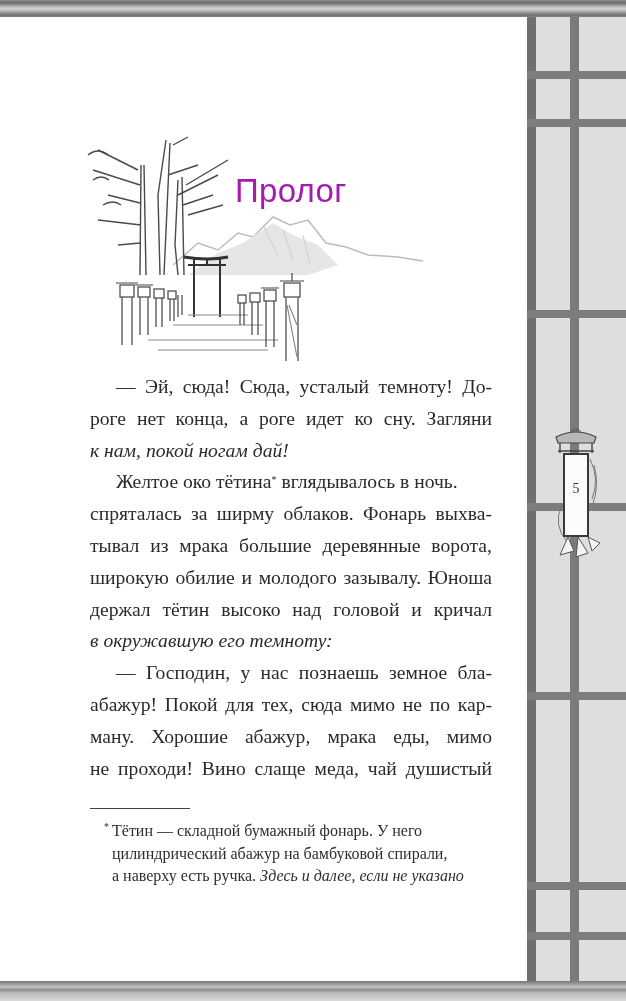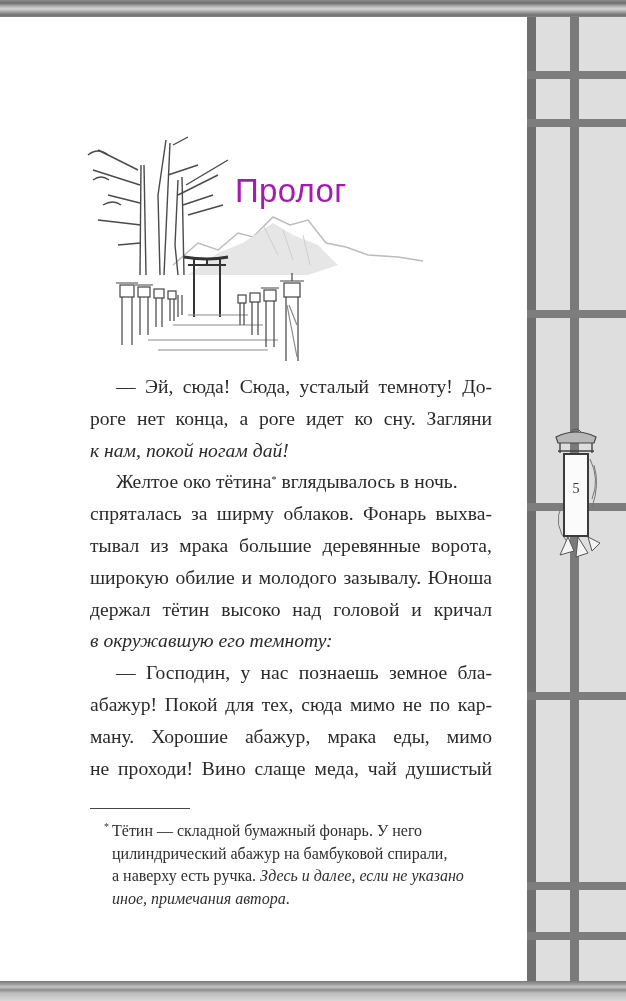--- a/index.html
+++ b/index.html
@@ -242,21 +242,20 @@
     </div>
 </div>
 
 <div class="fn-rule"></div>
 
 <div class="footnote">
   <span class="fn-mark">*</span>
   <div class="fn-line">Тётин — складной бумажный фонарь. У него</div>
   <div class="fn-line">цилиндрический абажур на бамбуковой спирали,</div>
   <div class="fn-line"><span>а наверху есть ручка. </span><span class="it">Здесь и далее, если не указано</span></div>
-  <div class="fn-line"><span class="it">иное, примечания автора</span><span>.</span></div>
 </div>
 
 <div class="page-tag">
   <svg width="56" height="135" viewBox="0 0 56 135" style="position:absolute;left:0;top:0">
     <path d="M8 12 Q28 2 48 12 L46 18 L10 18 Z" fill="#b8b8b8" stroke="#444" stroke-width="1.2"></path>
     <path d="M12 18 L12 28 M44 18 L44 28 M10 26 L46 26" stroke="#444" stroke-width="1.4" fill="none"></path>
     <path d="M22 8 q6 -8 12 0" stroke="#555" fill="none"></path>
     <path d="M42 34 q10 20 2 40 M46 40 q6 20 -2 42" stroke="#777" fill="none"></path>
     <path d="M14 80 q-10 20 6 38 M18 84 q-6 18 4 34" stroke="#777" fill="none"></path>
     <path d="M20 112 L12 130 L26 126 Z M30 112 L28 132 L40 128 Z M40 112 L44 126 L52 118 Z" fill="#f4f4f4" stroke="#555" stroke-width="1"></path>

